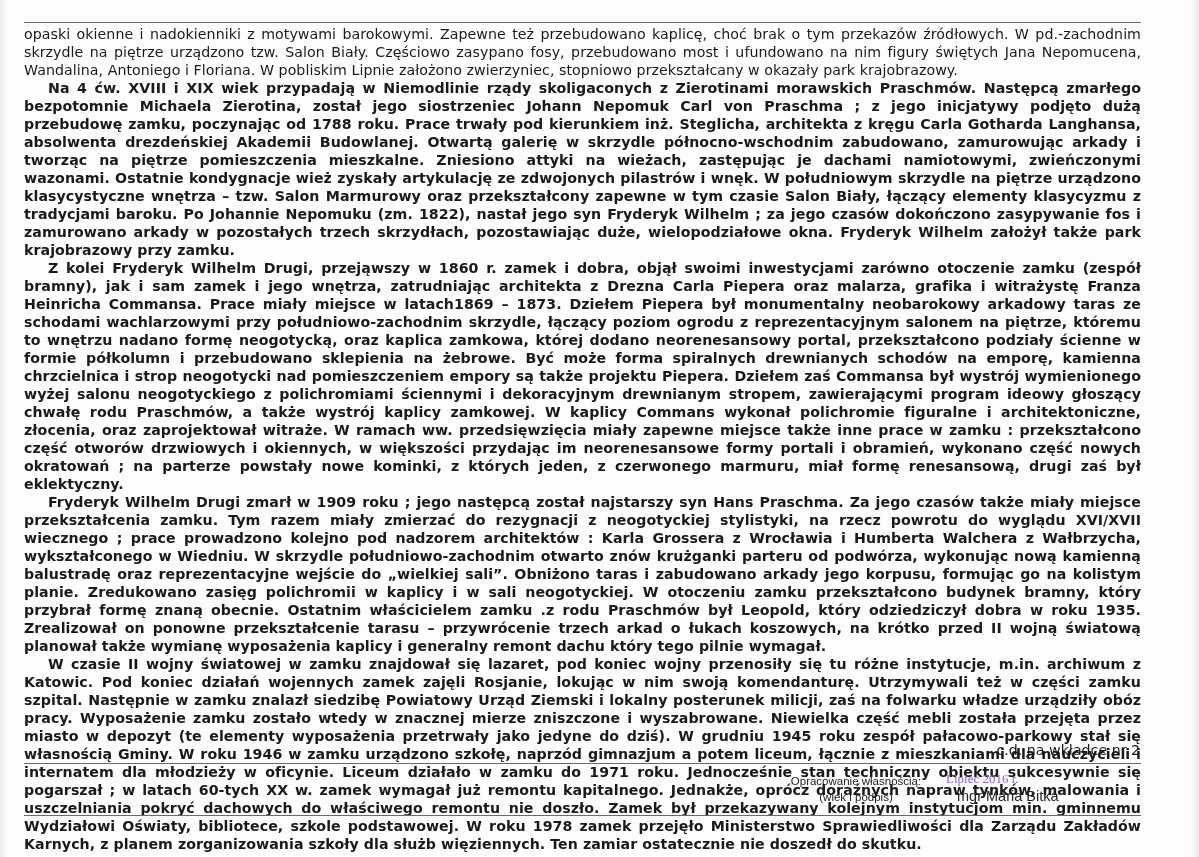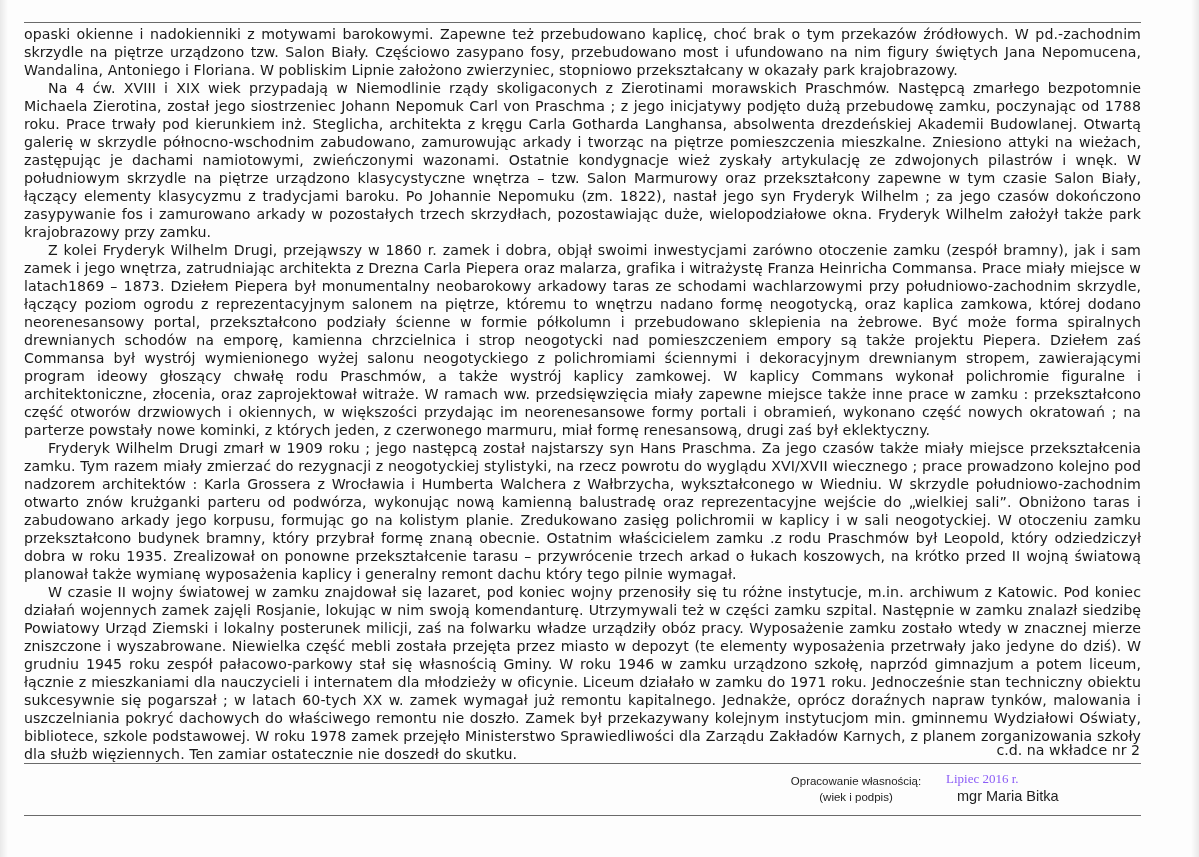--- a/index.html
+++ b/index.html
@@ -10,21 +10,21 @@
   .rule { position: absolute; left: 24px; width: 1117px; height: 1px; background: #6a6a6a; }
   #rule-top { top: 22px; }
   #rule-mid { top: 763px; }
   #rule-bot { top: 815px; }
   .body-text {
     position: absolute; left: 24px; top: 25px; width: 1117px;
     font-size: 14.2px; line-height: 18px; letter-spacing: 0.05px;
     text-align: justify; hyphens: none;
   }
   .body-text p { margin: 0; text-indent: 0; }
-  .body-text p.indent { text-indent: 24px; }
+  .body-text p.indent { text-indent: 24px; font-weight: bold; }
   .continuation {
     position: absolute; right: 59px; top: 741px;
     font-size: 14.2px; line-height: 19px;
   }
   .sig-label {
     position: absolute; left: 786px; top: 773px; width: 140px; text-align: center;
     font-family: "Liberation Sans", sans-serif; font-size: 11.5px; line-height: 16px; color: #222;
   }
   .sig-date {
     position: absolute; left: 946px; top: 771px;

